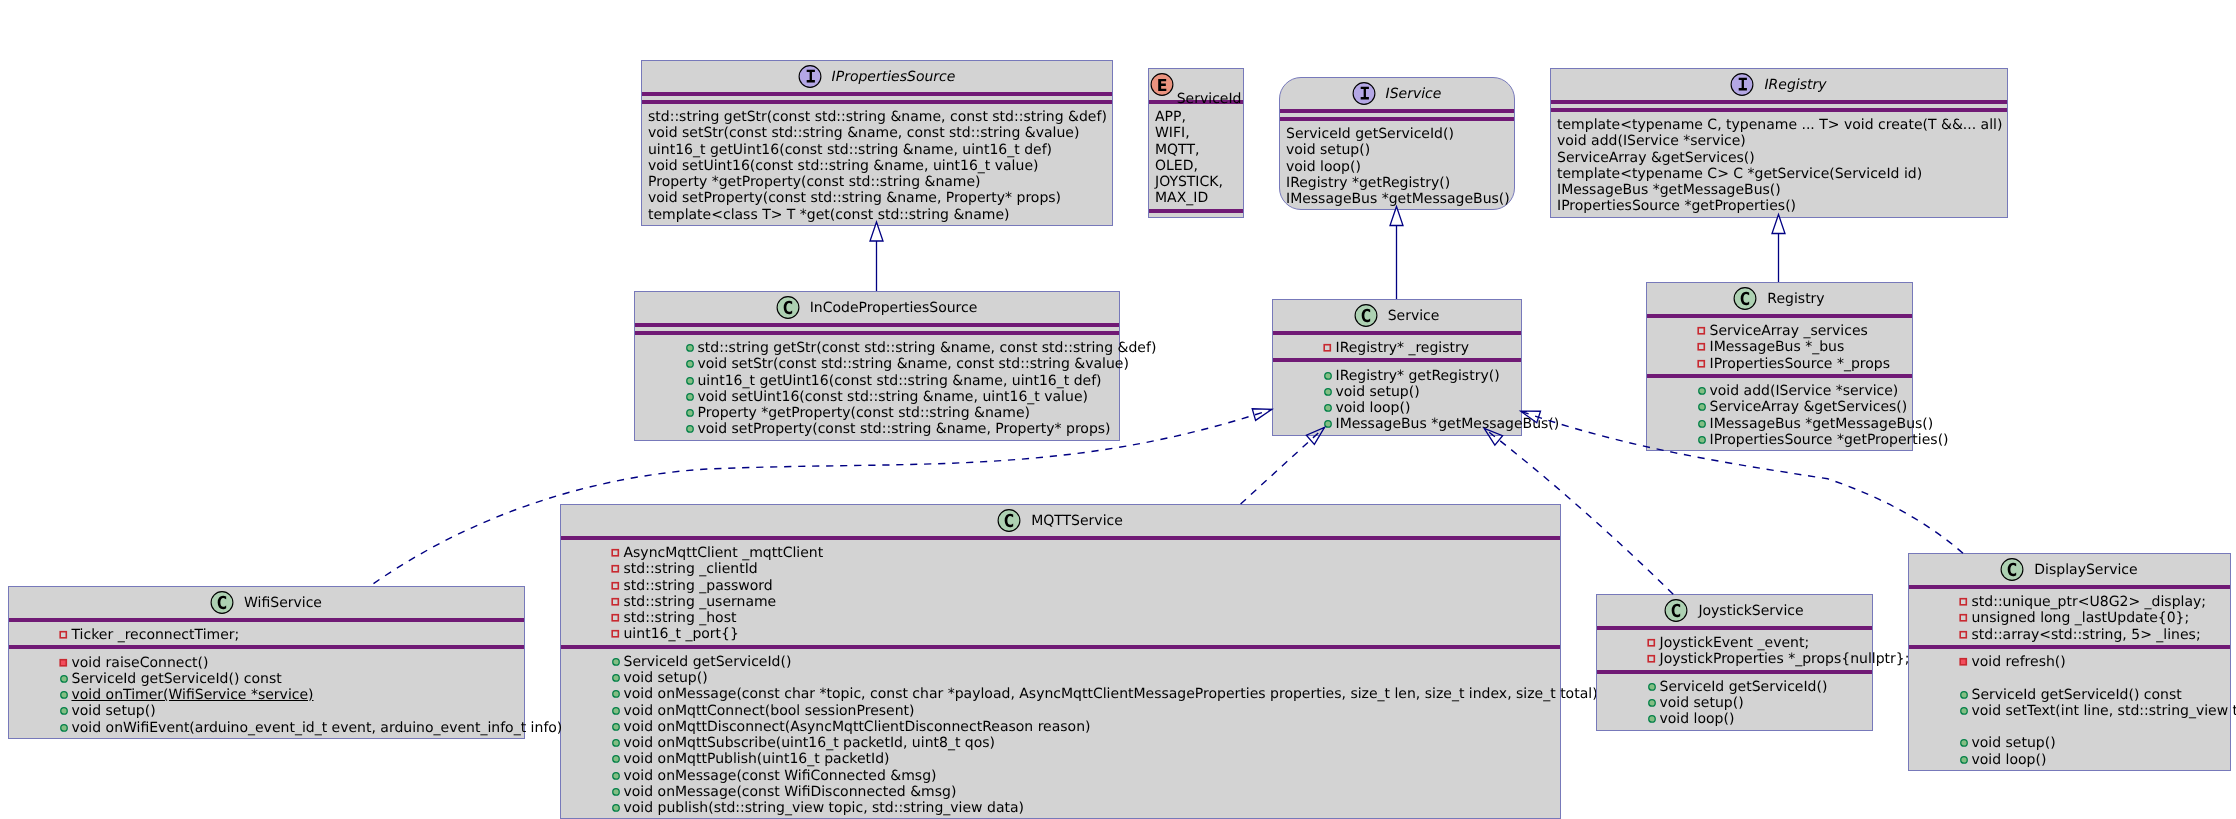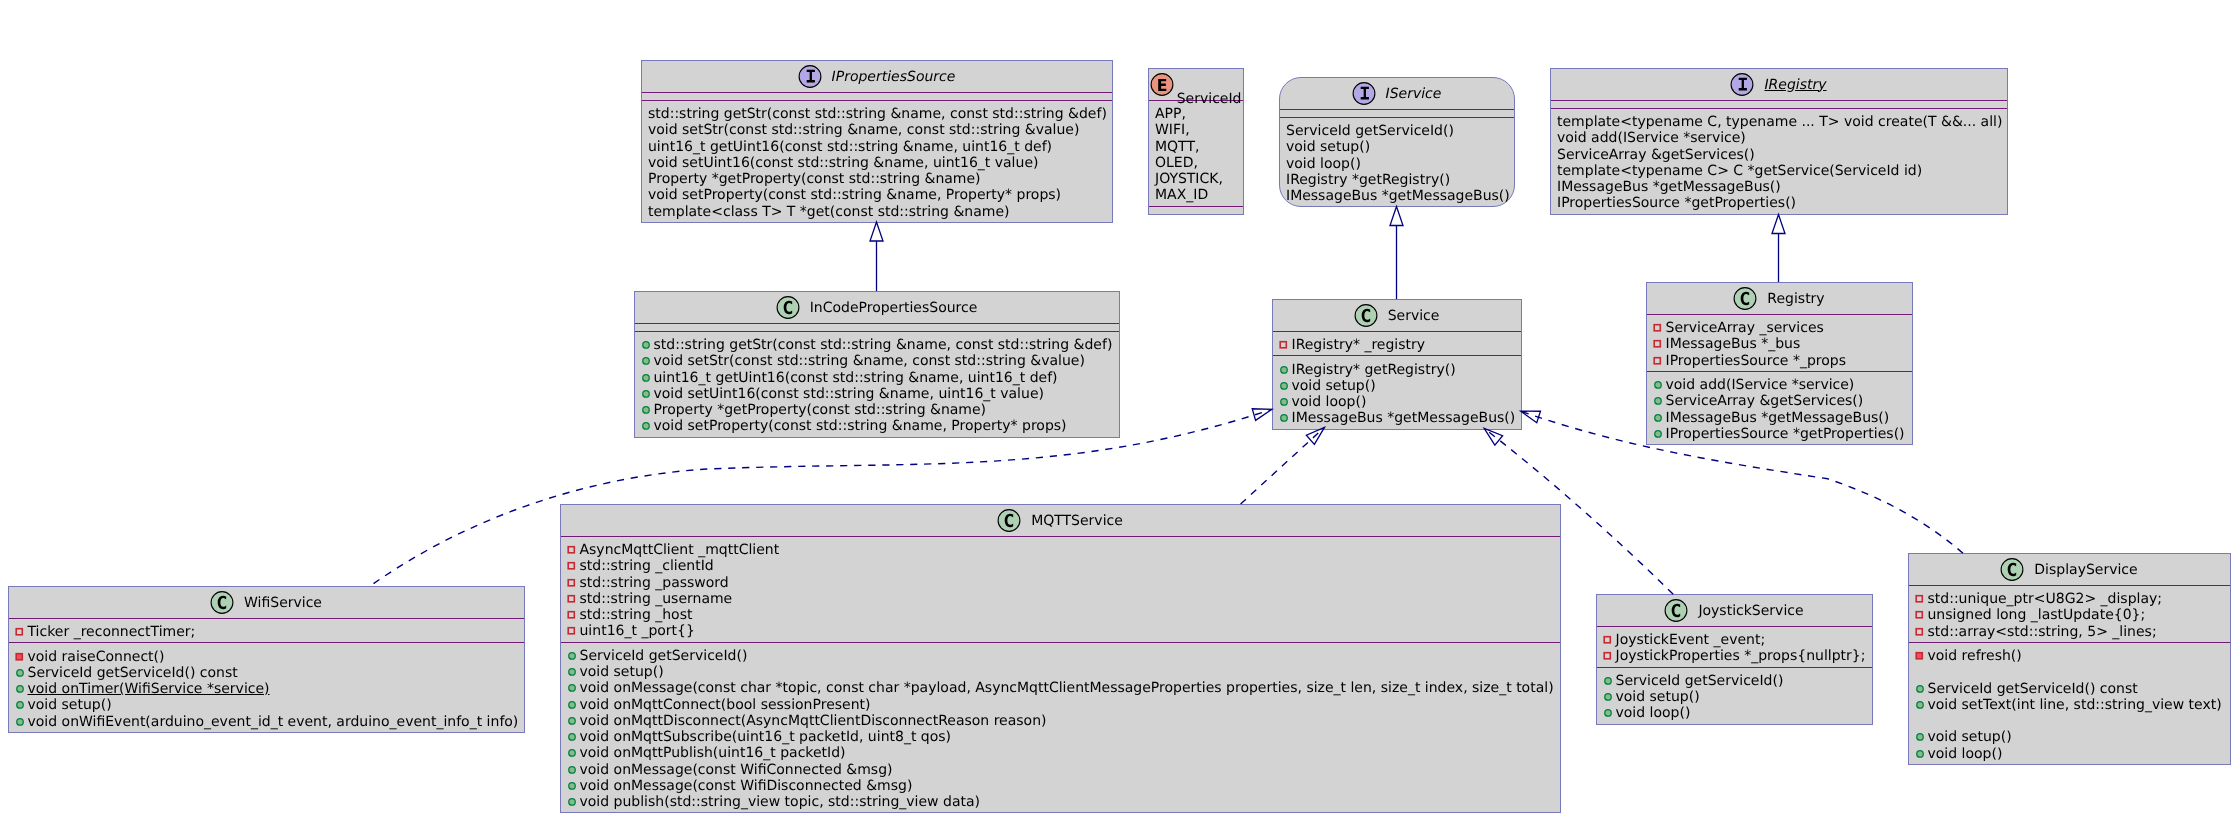--- a/index.html
+++ b/index.html
@@ -9,24 +9,24 @@
        text-rendering:geometricPrecision;}
   .diagram{position:absolute;left:0;top:0;width:2236px;height:819px;background:#fff;padding-left:8px;}
   .edges{position:absolute;left:0;top:0;width:2236px;height:819px;pointer-events:none;z-index:2;}
   #boxes{position:absolute;left:0;top:0;width:2236px;height:819px;z-index:1;}
   .uclass{position:absolute;box-sizing:border-box;border:1px solid #7779BA;
           background:#D3D3D3;will-change:transform;}
   .uhead{height:31px;display:flex;align-items:center;justify-content:center;
          box-sizing:border-box;}
   .uhead .nm{font-size:14px;color:#000;line-height:16px;margin-left:10px;}
   .uhead .nm.it{font-style:italic;}
-  .comp{border-top:1px solid #701a75;box-sizing:border-box;padding:5.1px 6px 2.1px 6px;}
+  .comp{border-top:4px solid #701a75;box-sizing:border-box;padding:5.1px 6px 2.1px 6px;}
   .comp.empty{height:8px;padding:0;}
   .row{height:16.25px;line-height:16.25px;font-size:14px;color:#000;white-space:pre;position:relative;}
-  .row.ind{padding-left:12.5px;}
+  .row.ind{padding-left:12.5px;margin-left:44px;}
   .row .ic{position:absolute;left:-1.5px;top:0px;width:12px;height:16.25px;}
   .row .tx{display:inline-block;}
   .row .tx.ul{text-decoration:underline;}
   .cbadge{width:24px;height:24px;position:relative;flex:0 0 auto;margin-left:-1px;}
 </style>
 </head>
 <body>
 
 <div class="diagram">
   <svg class="edges" width="2236" height="819" viewBox="0 0 2236 819">
@@ -107,21 +107,21 @@
         </div>
         <div class="comp empty"></div>
         <div class="comp">
           <div class="row"><span class="tx">ServiceId getServiceId()</span></div>
           <div class="row"><span class="tx">void setup()</span></div>
           <div class="row"><span class="tx">void loop()</span></div>
           <div class="row"><span class="tx">IRegistry *getRegistry()</span></div>
           <div class="row"><span class="tx">IMessageBus *getMessageBus()</span></div>
         </div>
       </div>
-      <div class="uclass" style="left: 1550px; top: 68px; width: 458px; text-decoration: underline;">
+      <div class="uclass" style="left: 1550px; top: 68px; width: 458px;">
         <div class="uhead">
           <svg class="cbadge" width="24" height="24" viewBox="0 0 24 24">
             <circle cx="12" cy="11.5" r="10.9" fill="#B4A7E5" stroke="#000" stroke-width="1.1"></circle>
             <path d="M8.700000000000001,4.7 h8.2 v2.3 h-2.9499999999999997 v8.1 h2.9499999999999997 v2.3 h-8.2 v-2.3 h2.9499999999999997 v-8.1 h-2.9499999999999997 Z" fill="#000"></path>
           </svg>
           <span class="nm it">IRegistry</span>
         </div>
         <div class="comp empty"></div>
         <div class="comp">
           <div class="row"><span class="tx">template&lt;typename C, typename ... T&gt; void create(T &amp;&amp;... all)</span></div>

